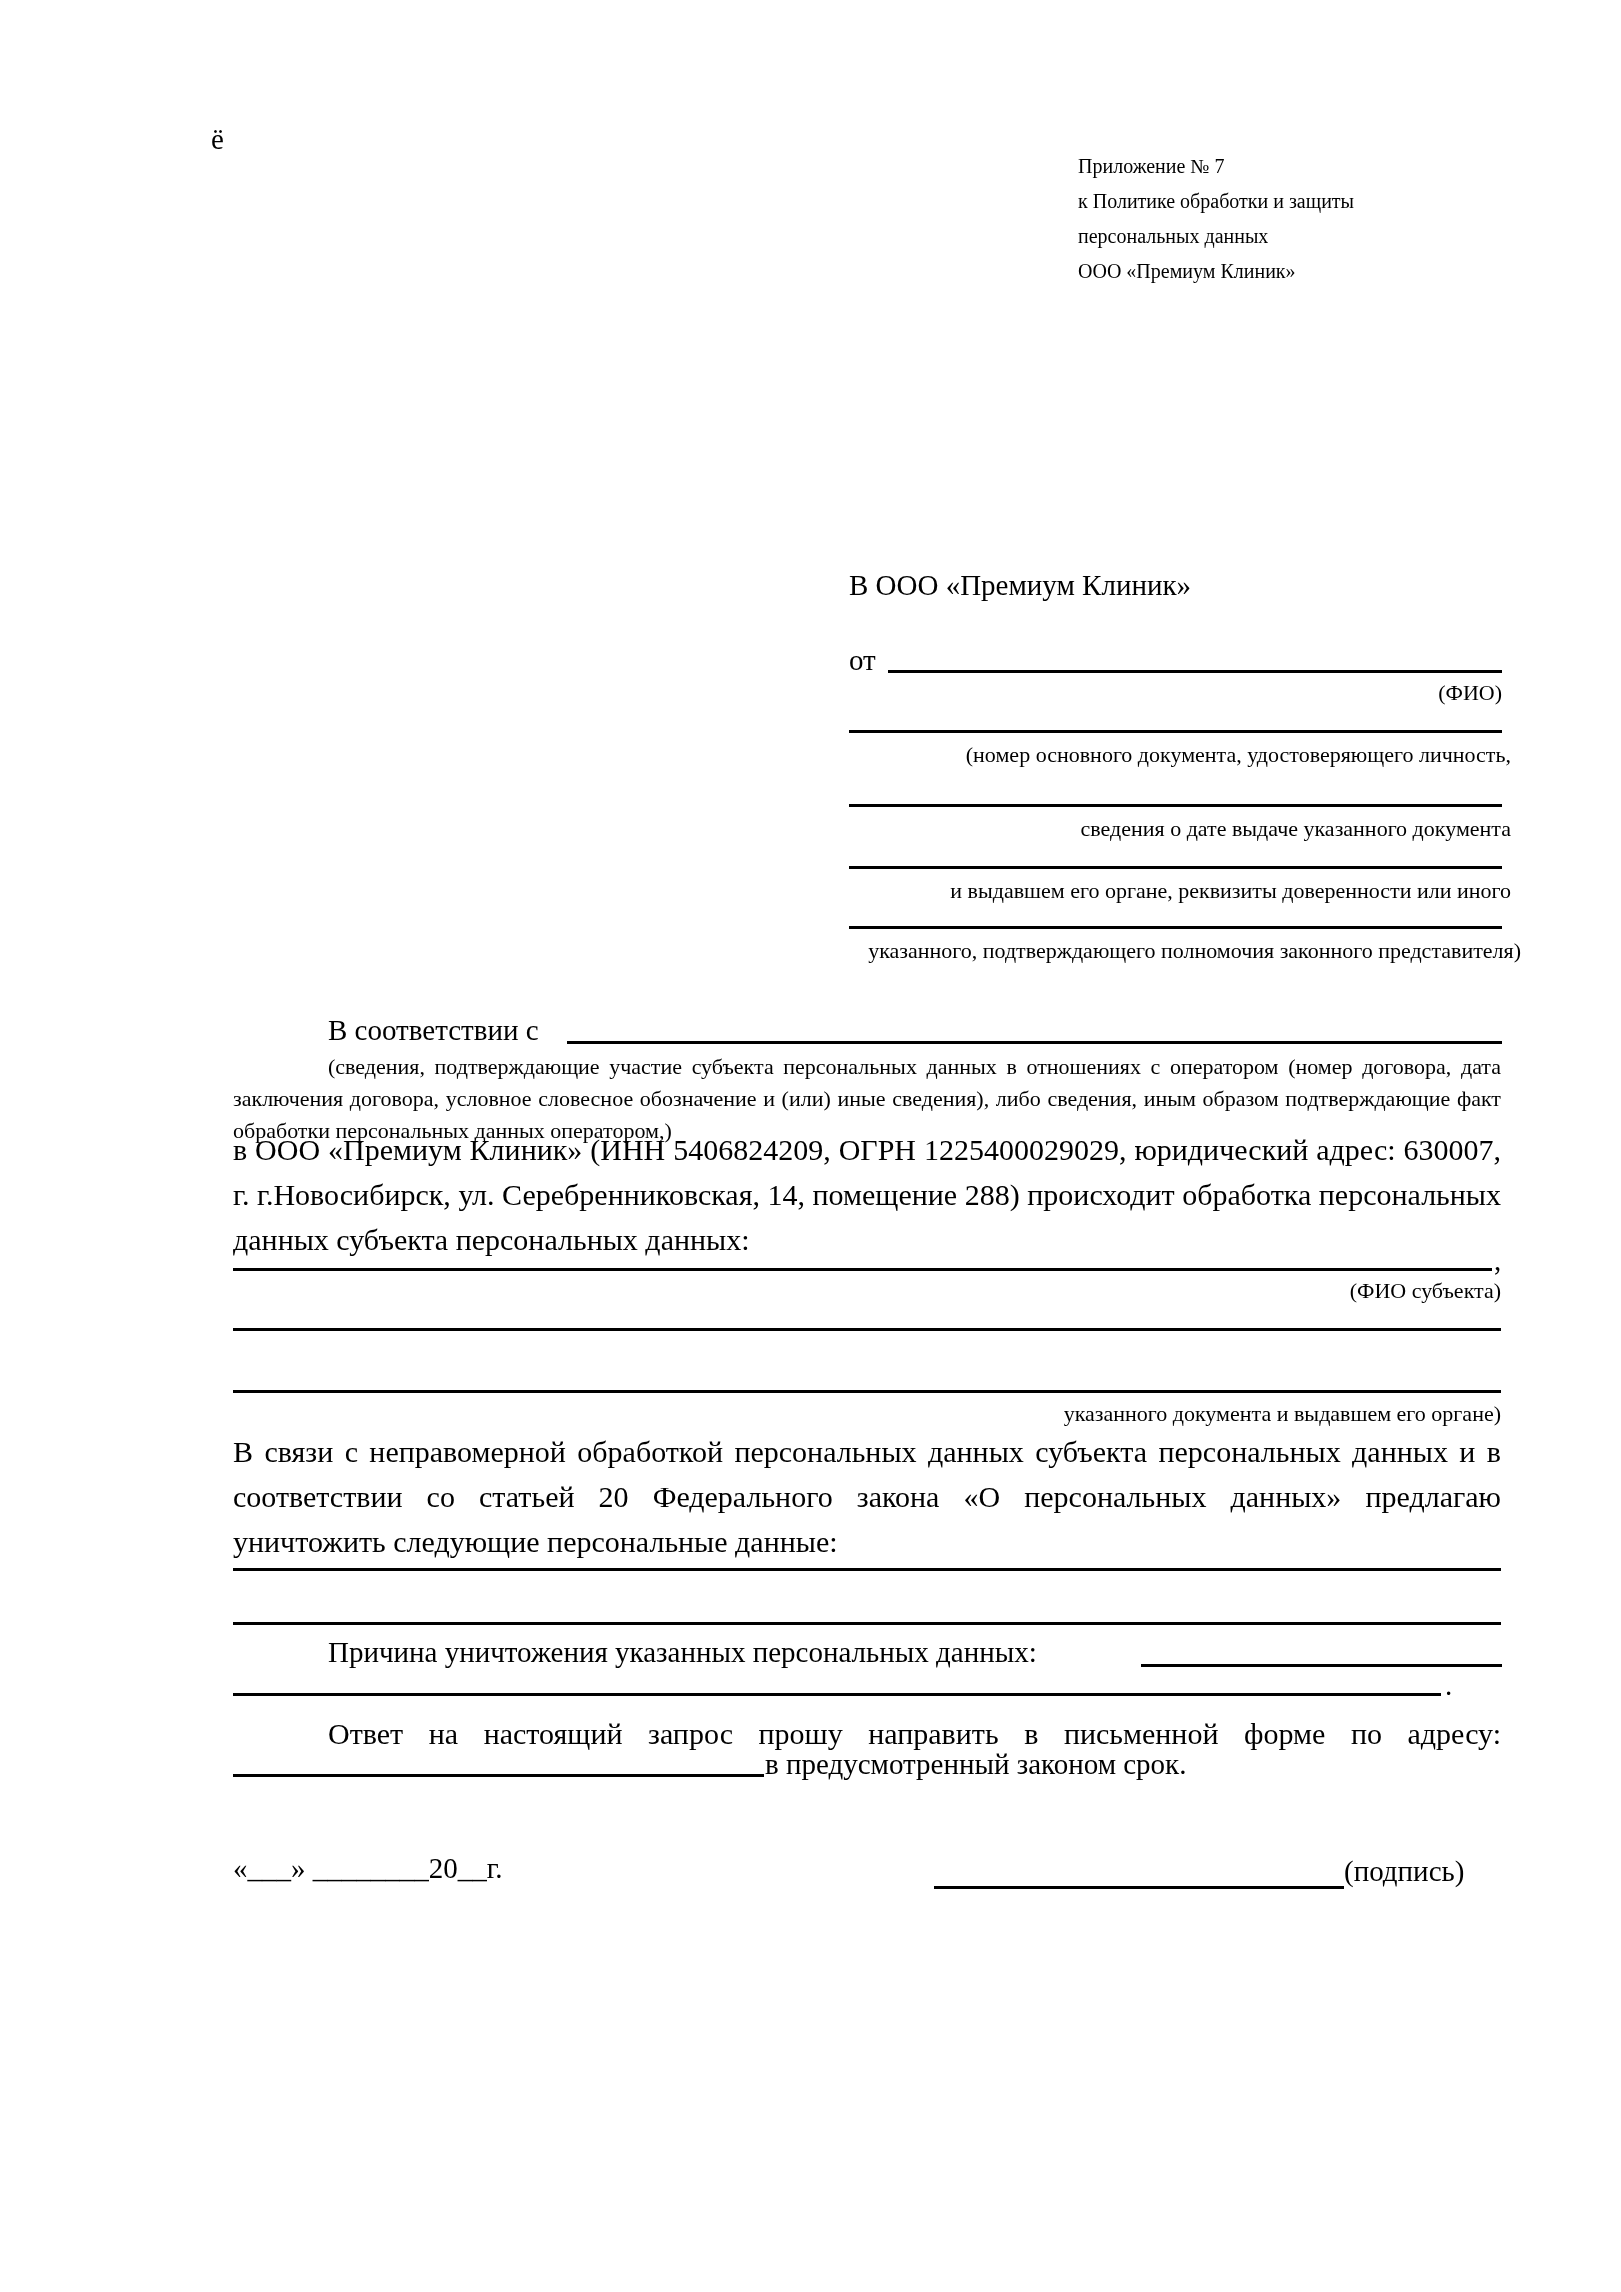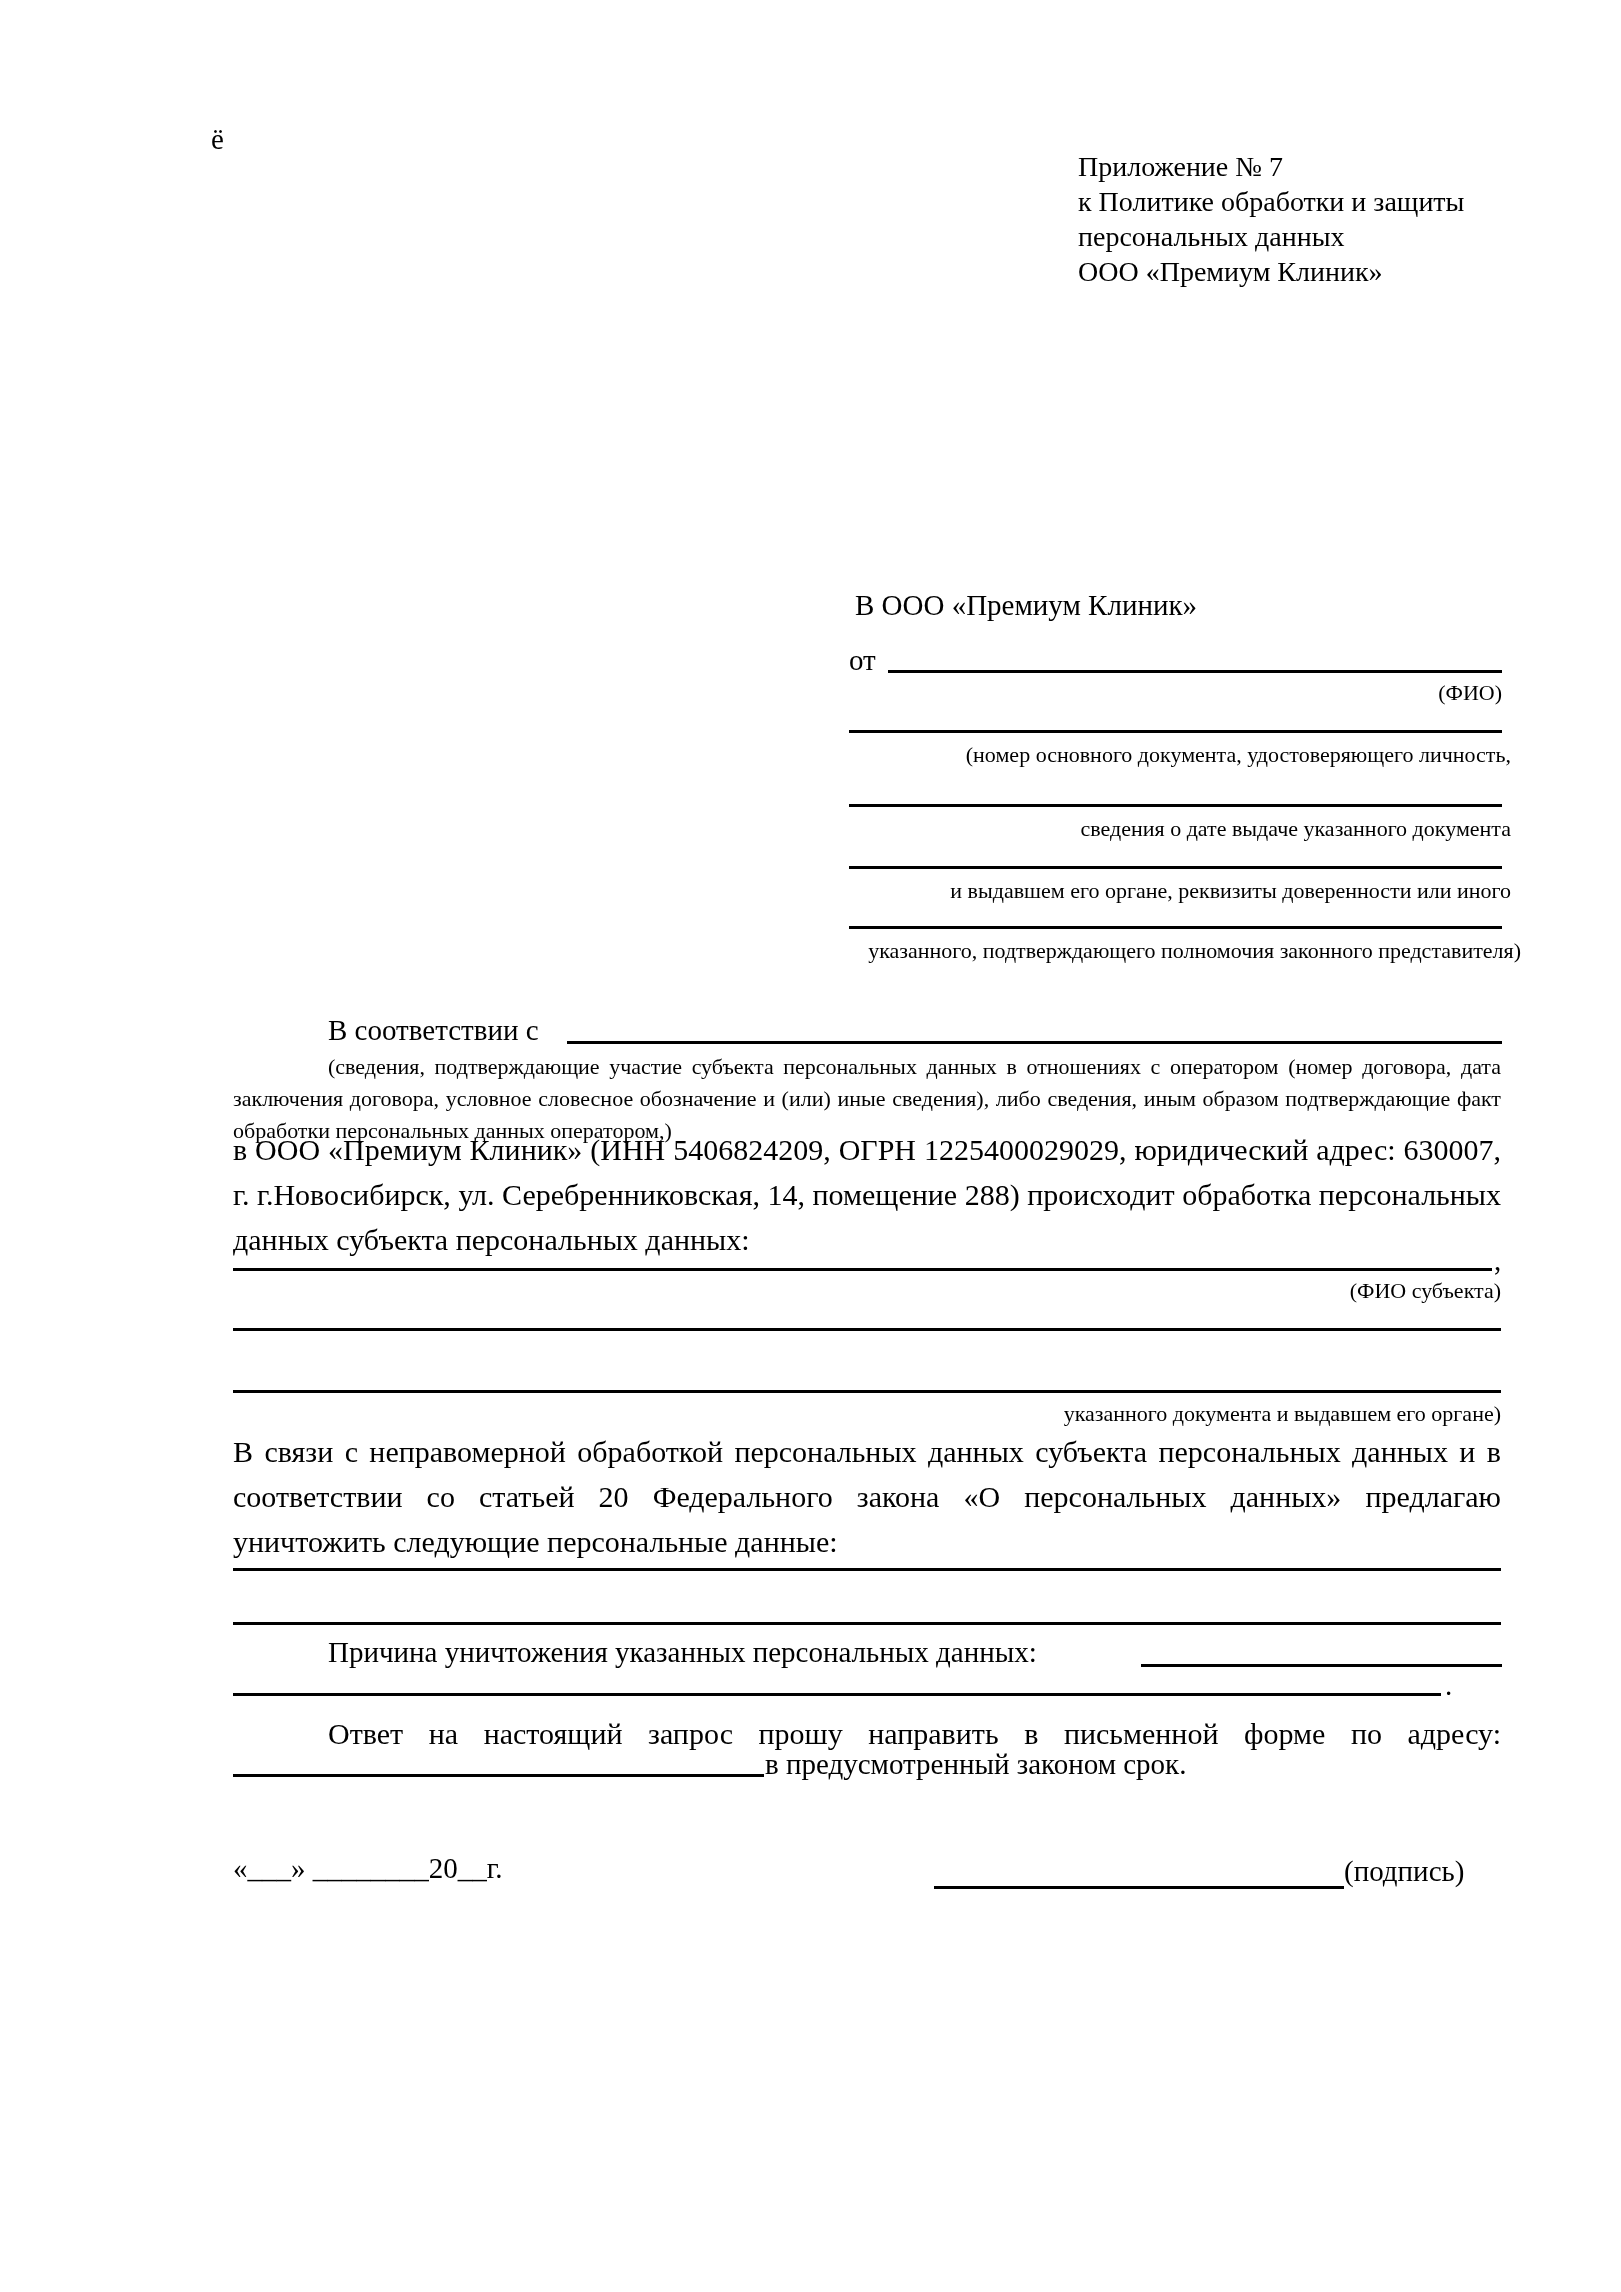--- a/index.html
+++ b/index.html
@@ -11,39 +11,39 @@
     color:#000;
     overflow:hidden;
   }
   .abs{position:absolute;}
   .t{font-size:29px;line-height:35px;white-space:nowrap;}
   .para{font-size:30px;line-height:45px;text-align:justify;}
   .small{font-size:22px;line-height:29px;}
   .center{text-align:right;}
   .rule{background:#000;height:2.9px;}
   .title{font-size:32px;line-height:46px;font-weight:bold;text-align:center;}
-  .hdr div{font-size:28px;line-height:35px;white-space:nowrap;}
+  .hdr div{font-size:20px;line-height:35px;white-space:nowrap;}
   .justlast{text-align:justify;text-align-last:justify;}
 </style>
 </head>
 <body>
 
 <div class="page">
 
   <div class="abs t" style="left:211px;top:122px;">ё</div>
 
   <div class="abs hdr" style="left:1078px;top:149px;">
     <div>Приложение № 7</div>
     <div>к Политике обработки и защиты</div>
     <div>персональных данных</div>
     <div>ООО «Премиум Клиник»</div>
   </div>
 
 
-  <div class="abs t" style="left:849px;top:588px;margin-left:6px;">В ООО «Премиум Клиник»</div>
+  <div class="abs t" style="left:849px;top:568px;">В ООО «Премиум Клиник»</div>
   <div class="abs t" style="left:849px;top:643px;">от</div>
   <div class="abs rule" style="left:888px;width:614px;top:670px;"></div>
   <div class="abs small center" style="left:888px;width:614px;top:678px;">(ФИО)</div>
 
   <div class="abs rule" style="left:849px;width:653px;top:730px;"></div>
   <div class="abs small center" style="left:839px;width:672px;top:740px;">(номер основного документа, удостоверяющего личность,</div>
 
   <div class="abs rule" style="left:849px;width:653px;top:804px;"></div>
   <div class="abs small center" style="left:839px;width:672px;top:814px;">сведения о дате выдаче указанного документа</div>
 

